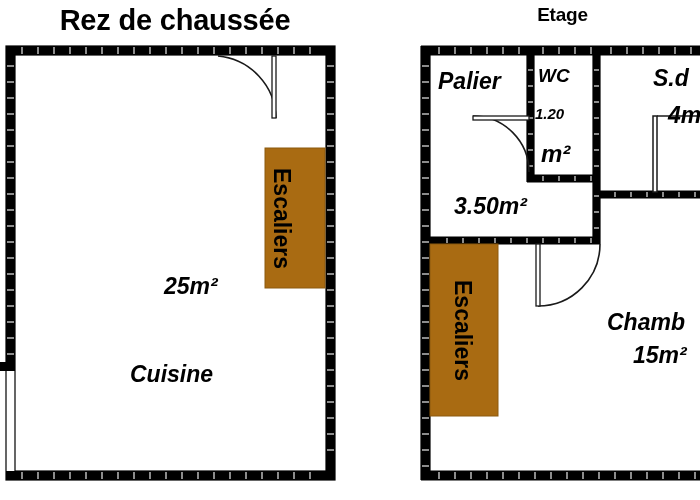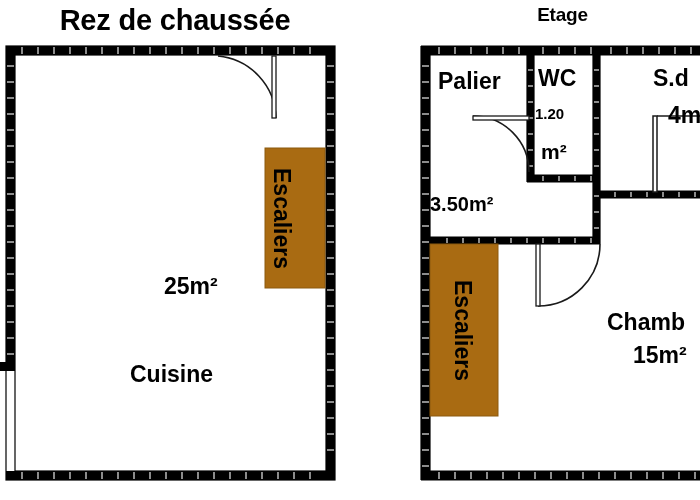--- a/index.html
+++ b/index.html
@@ -46,33 +46,34 @@
   }
   #svg-rdc { left: 0px; top: 40px; }
   #svg-etage { left: 415px; top: 40px; }
 
   .room-label {
     position: absolute;
     font-weight: bold;
     color: #000000;
     white-space: nowrap;
     line-height: 1.08;
+    font-style: italic;
   }
 
   
   #lbl-sejour   { left: 48px;  top: 166px; font-size: 23px; }
   #lbl-sejour-area { left: 164px; top: 274px; font-size: 23px; }
   #lbl-cuisine  { left: 130px; top: 362px; font-size: 23px; }
 
   
   #lbl-palier      { left: 438px; top: 69px;  font-size: 23px; }
-  #lbl-palier-area { left: 430px; top: 194px; font-size: 20px; }
-  #lbl-wc          { left: 538px; top: 66px;  font-size: 23px; }
+  #lbl-palier-area { left: 454px; top: 194px; font-size: 23px; }
+  #lbl-wc          { left: 538px; top: 66px;  font-size: 19px; }
   #lbl-wc-a1       { left: 535px; top: 106px; font-size: 15px; }
-  #lbl-wc-a2       { left: 541px; top: 141px; font-size: 21px; }
+  #lbl-wc-a2       { left: 541px; top: 141px; font-size: 24px; }
   #lbl-sdb         { left: 653px; top: 66px;  font-size: 23px; }
   #lbl-sdb-area    { left: 668px; top: 103px; font-size: 23px; }
   #lbl-chambre     { left: 607px; top: 310px; font-size: 23px; text-align: center; }
   #lbl-chambre-a   { left: 633px; top: 343px; font-size: 23px; }
 
   .stair-label {
     position: absolute;
     font-weight: bold;
     color: #000000;
     font-size: 23px;

